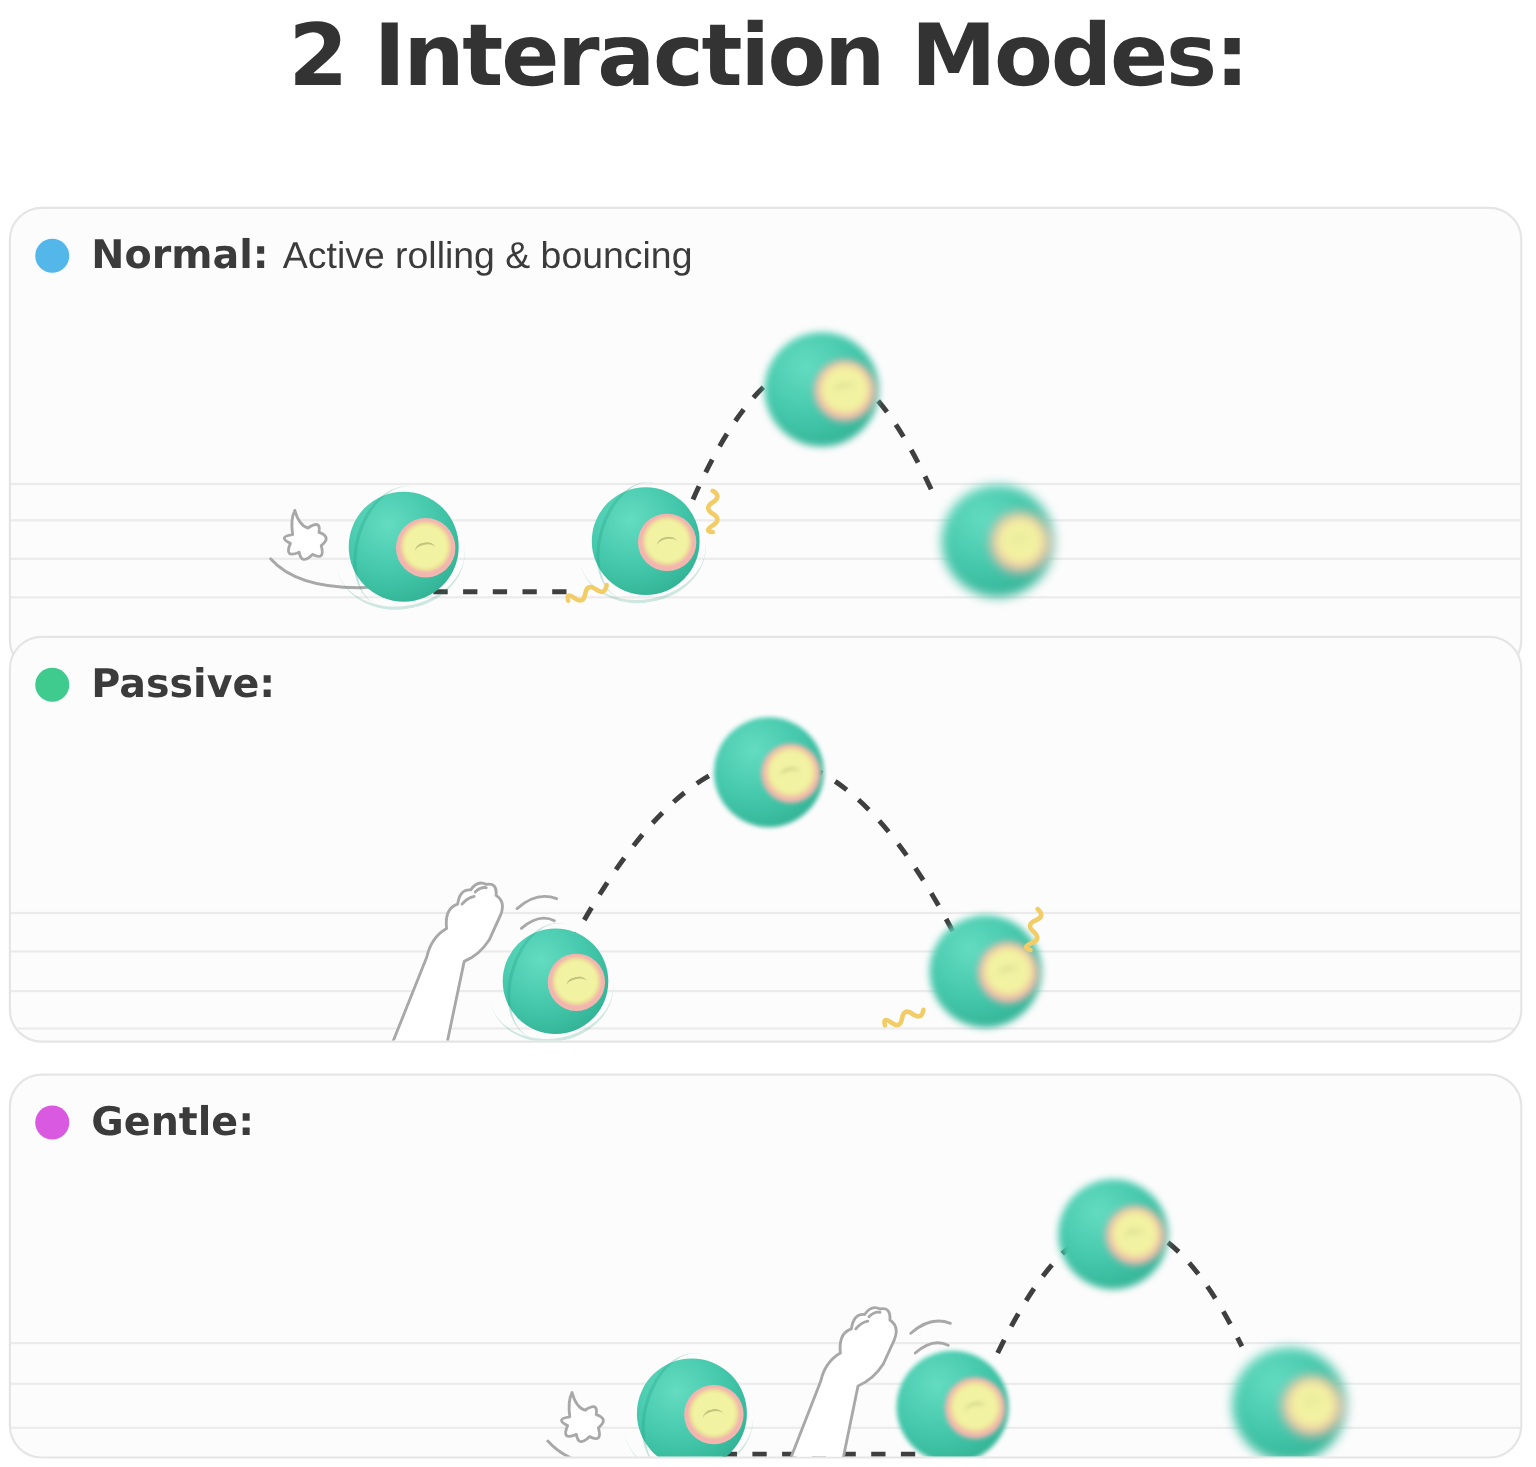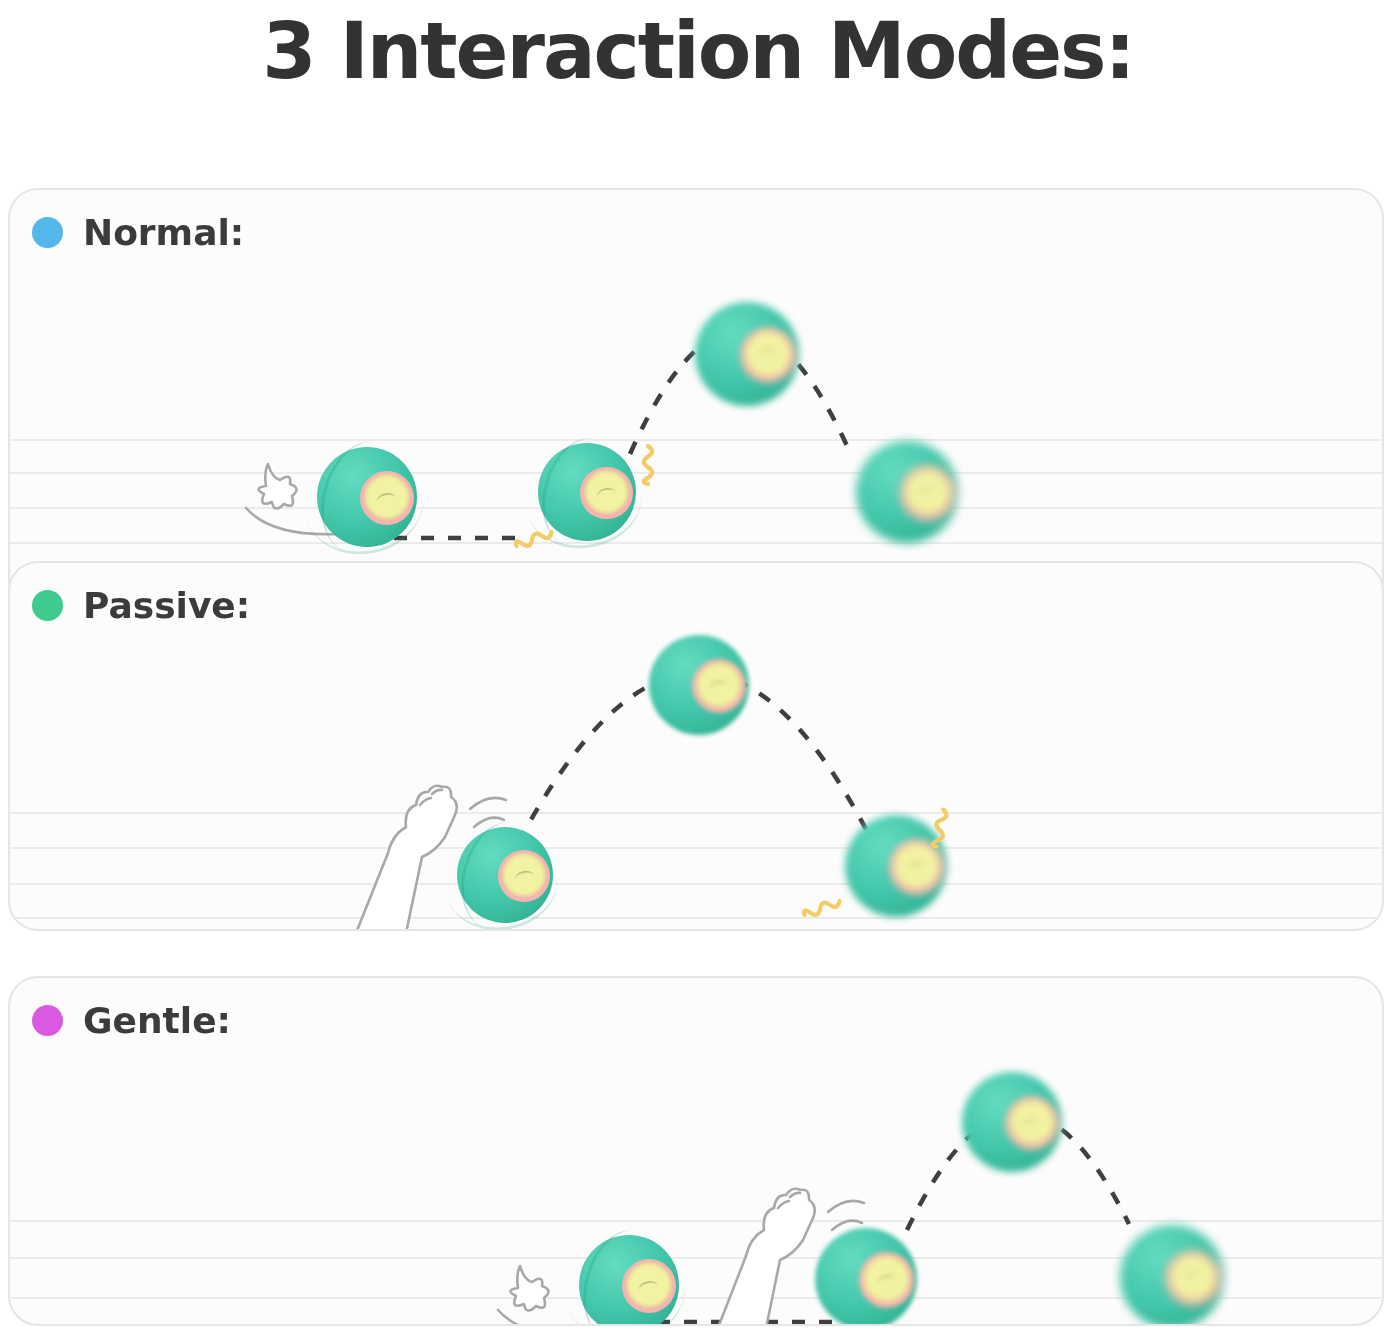--- a/index.html
+++ b/index.html
@@ -17,21 +17,21 @@
   }
   .panel{
     position:absolute;left:8px;width:1376px;
     background:var(--panel-bg,#fcfcfc);
     border:2px solid var(--panel-border,#e5e5e5);
     border-radius:30px;
     overflow:hidden;
     box-sizing:border-box;
   }
   .p1{top:188px;height:424px;}
-  .p2{top:561px;height:370px;}
+  .p2{top:578px;height:370px;}
   .p3{top:976px;height:350px;}
 
   .floor{position:absolute;left:0;right:0;height:0;border-top:2px solid var(--floor-line,#ebebeb);}
 
   .hdr{position:absolute;left:22px;top:22px;display:flex;align-items:center;gap:20px;}
   .dot{width:31px;height:31px;border-radius:50%;flex:0 0 auto;}
   .hdr .txt{display:flex;align-items:baseline;gap:13px;white-space:nowrap;}
   .lbl{font-size:36px;font-weight:bold;color:var(--body-text,#3b3b3b);}
   .dsc{font-size:34px;font-weight:normal;color:var(--body-text,#3b3b3b);font-family:"Liberation Sans",sans-serif;}
 
@@ -60,21 +60,21 @@
   .b2{filter:blur(3.5px);}
   .b3{filter:blur(5px);}
 
   .lineart{fill:none;stroke:var(--paw-line,#a8a8a8);stroke-width:2.6;stroke-linecap:round;stroke-linejoin:round;}
   .pawfill{fill:#ffffff;stroke:var(--paw-line,#a8a8a8);stroke-width:2.6;stroke-linejoin:round;}
   .squig{fill:none;stroke:var(--squiggle-yellow,#f2cd67);stroke-width:4;stroke-linecap:round;}
 </style>
 </head>
 <body>
 
-<h1 class="title">3 Interaction Modes:</h1>
+<h1 class="title">2 Interaction Modes:</h1>
 
 <section class="panel p1">
   <div class="floor" style="top:249px"></div>
   <div class="floor" style="top:282px"></div>
   <div class="floor" style="top:317px"></div>
   <div class="floor" style="top:352px"></div>
 
   <svg class="overlay" width="1376" height="356" viewBox="0 0 1376 356">
     <path class="dash" d="M384 348 H512"></path>
     <path class="dash" d="M620 264 Q731 15 842 267"></path>
@@ -102,20 +102,21 @@
     <path class="squig" d="M10 2 Q18 7 10 12 Q2 17 10 22 Q18 27 10 32 Q2 37 10 38"></path>
   </svg>
   <svg class="overlay" style="left:512px;top:328px;transform:rotate(68deg)" width="24" height="42" viewBox="0 0 20 40">
     <path class="squig" d="M10 2 Q18 7 10 12 Q2 17 10 22 Q18 27 10 32 Q2 37 10 38"></path>
   </svg>
 
   <div class="hdr">
     <span class="dot" style="background-color: rgb(84, 183, 234);"></span>
     <span class="txt">
       <span class="lbl">Normal:</span>
+      <span class="dsc">Active rolling &amp; bouncing</span>
     </span>
   </div>
 </section>
 
 <section class="panel p2">
   <div class="floor" style="top:249px"></div>
   <div class="floor" style="top:284px"></div>
   <div class="floor" style="top:320px"></div>
   <div class="floor" style="top:354px"></div>
 

